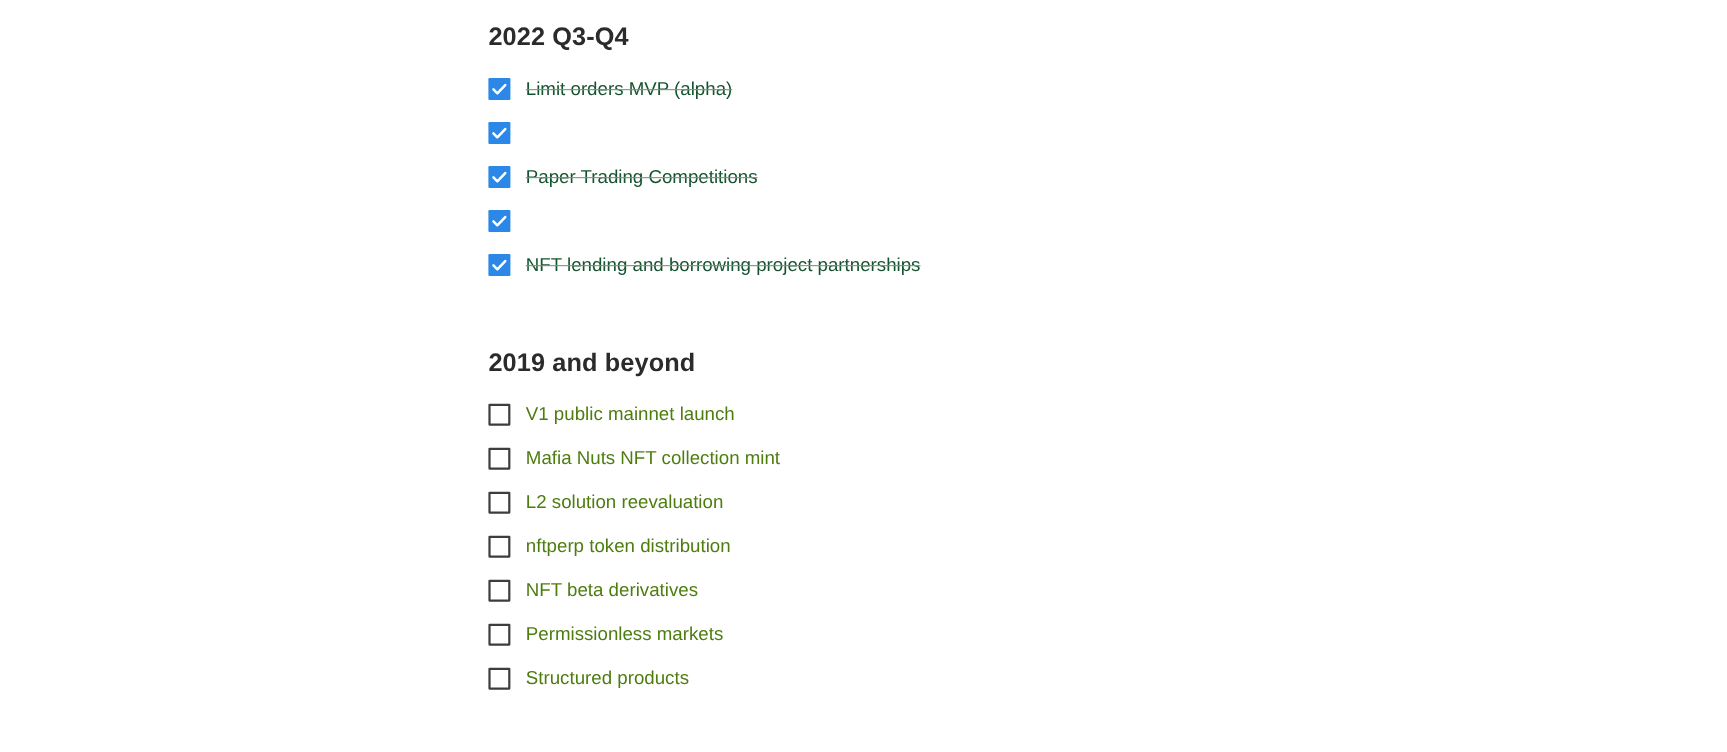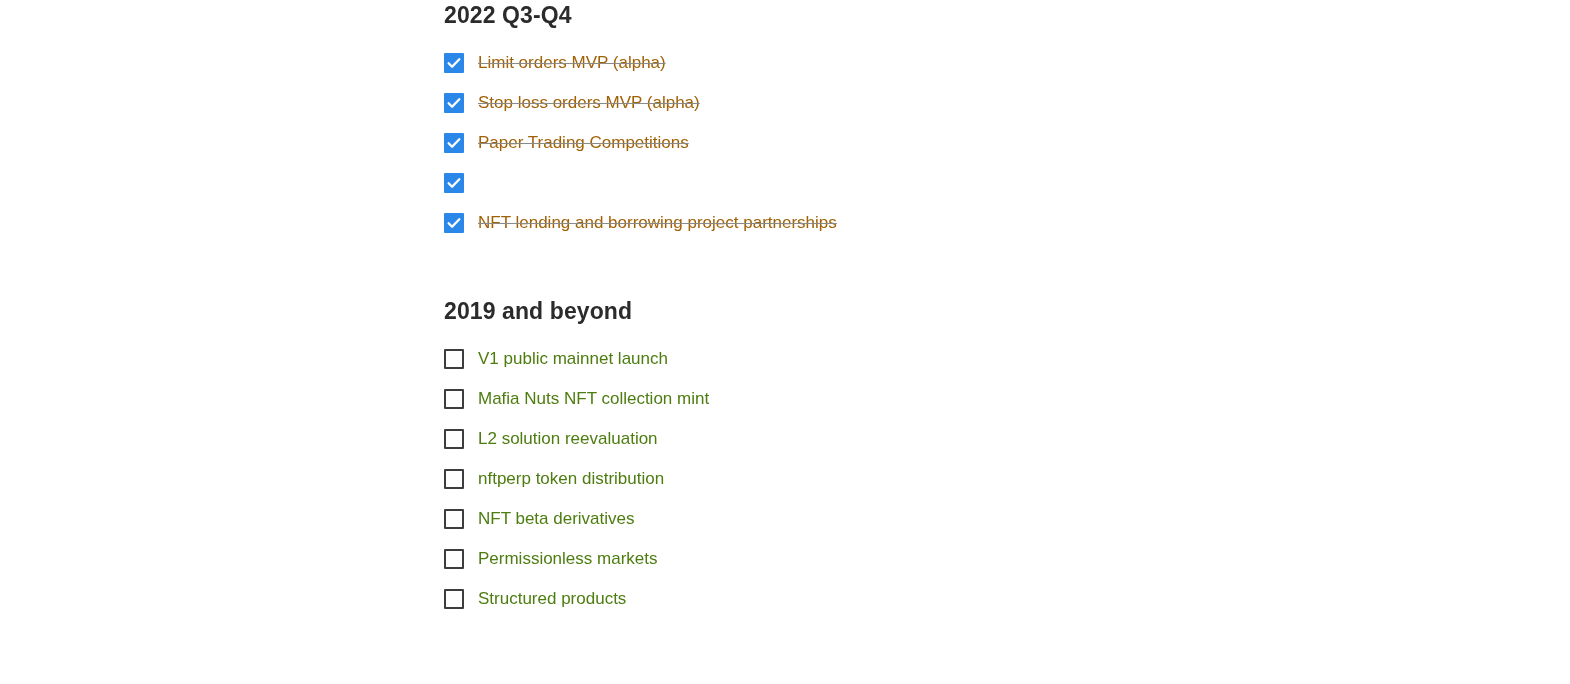--- a/index.html
+++ b/index.html
@@ -27,21 +27,21 @@
     position: absolute;
     left: 444px;
     top: 0px;
     width: 1000px;
   }
 
   .section {
     margin: 0;
     padding: 0;
   }
-  .section-1 { }
+  .section-1 { padding-top: 18px; }
   .section-2 { padding-top: 53px; }
 
   .section-heading {
     font-size: 23px;
     font-weight: bold;
     color: #2b2b2b;
     line-height: 30px;
     letter-spacing: 0.1px;
     margin: 0 0 13px 0;
     padding: 0;
@@ -90,21 +90,21 @@
   }
 
   
   .task-label {
     font-size: 17px;
     line-height: 22px;
     white-space: nowrap;
   }
 
   .task-label.done {
-    color: #a16207;
+    color: #14532d;
     text-decoration: line-through;
     text-decoration-color: #8a8a8a;
     text-decoration-thickness: 1px;
   }
 
   .task-label.todo {
     color: #4d7c0f;
     text-decoration: none;
   }
 </style>
@@ -126,21 +126,20 @@
           </span>
           <span class="task-label done">Limit orders MVP (alpha)</span>
         </li>
 
         <li class="task-item">
           <span class="cb cb-checked">
             <svg viewBox="0 0 20 20" aria-hidden="true">
               <path d="M4.6 10.3 L8.1 13.8 L15.3 6.3" fill="none" stroke="#ffffff" stroke-width="2.3" stroke-linecap="round" stroke-linejoin="round"></path>
             </svg>
           </span>
-          <span class="task-label done">Stop loss orders MVP (alpha)</span>
         </li>
 
 
         <li class="task-item">
           <span class="cb cb-checked">
             <svg viewBox="0 0 20 20" aria-hidden="true">
               <path d="M4.6 10.3 L8.1 13.8 L15.3 6.3" fill="none" stroke="#ffffff" stroke-width="2.3" stroke-linecap="round" stroke-linejoin="round"></path>
             </svg>
           </span>
           <span class="task-label done">Paper Trading Competitions</span>

